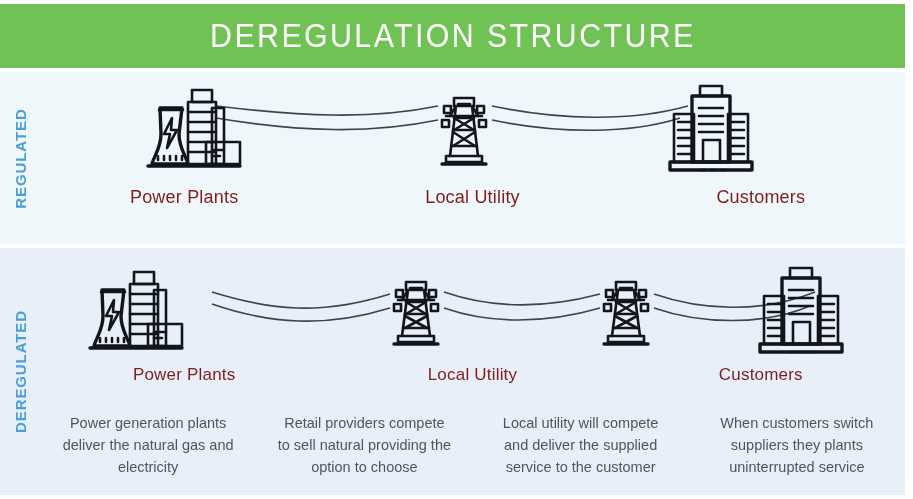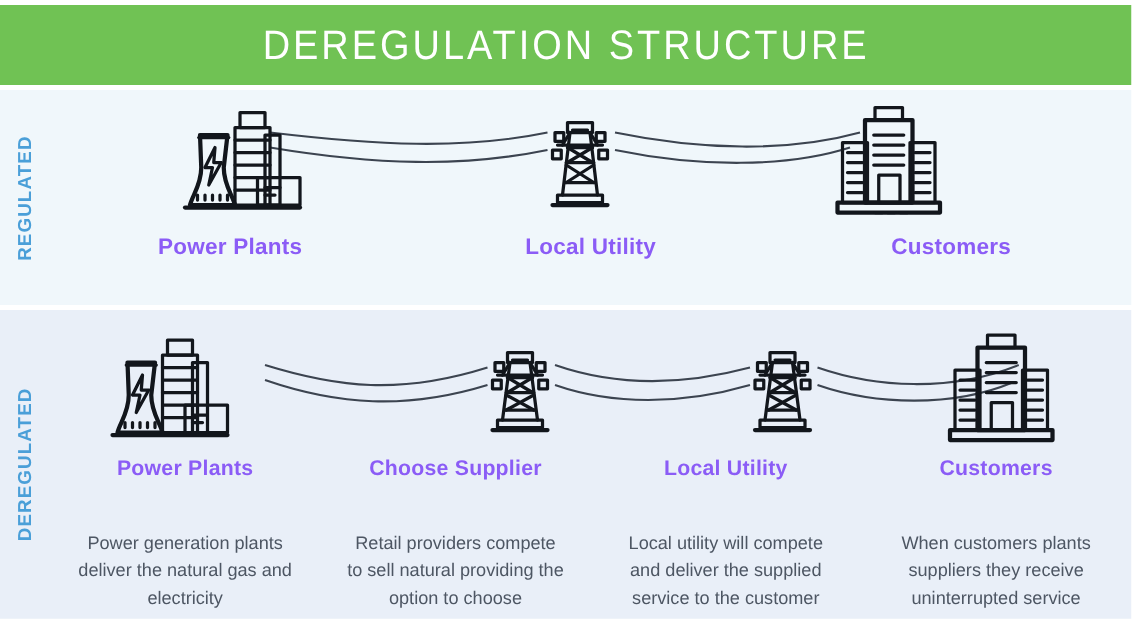--- a/index.html
+++ b/index.html
@@ -102,35 +102,35 @@
   .labels-regulated { top: 186px; }
   .labels-deregulated { top: 364px; }
 
   .col {
     flex: 1 1 0;
     text-align: center;
     padding: 0 6px;
     box-sizing: border-box;
   }
   .col-title {
-    color: #8b5cf6;
+    color: #7f1d1d;
     font-size: 17px;
-    font-weight: bold;
+    font-weight: normal;
     font-family: "Liberation Sans Narrow", "Liberation Sans", sans-serif;
     letter-spacing: 0.2px;
     line-height: 22px;
     white-space: nowrap;
   }
   .labels-regulated .col-title { font-size: 18px; }
 
   .desc-row {
     position: absolute;
     left: 40px;
     width: 865px;
-    top: 424px;
+    top: 412px;
     display: flex;
   }
   .col-desc {
     color: #4d5663;
     font-size: 14.5px;
     line-height: 22px;
     font-family: "Liberation Sans Narrow", "Liberation Sans", sans-serif;
     padding: 0 14px;
     box-sizing: border-box;
   }
@@ -309,38 +309,35 @@
         <path class="ln-thin" d="M30 86 h6 M40 86 h6 M50 86 h6"></path>
       </g>
     </svg>
   </div>
 
   <div class="labels-row labels-deregulated">
     <div class="col">
       <div class="col-title">Power Plants</div>
     </div>
     <div class="col">
-      <div class="col-title">Choose Supplier</div>
-    </div>
-    <div class="col">
       <div class="col-title">Local Utility</div>
     </div>
     <div class="col">
       <div class="col-title">Customers</div>
     </div>
   </div>
 
   <div class="desc-row">
     <div class="col">
       <div class="col-desc">Power generation plants deliver the natural gas and electricity</div>
     </div>
     <div class="col">
       <div class="col-desc">Retail providers compete to sell natural providing the option to choose</div>
     </div>
     <div class="col">
       <div class="col-desc">Local utility will compete and deliver the supplied service to the customer</div>
     </div>
     <div class="col">
-      <div class="col-desc">When customers plants suppliers they receive uninterrupted service</div>
+      <div class="col-desc">When customers switch suppliers they plants uninterrupted service</div>
     </div>
   </div>
 
 </div>
 
 </body></html>

